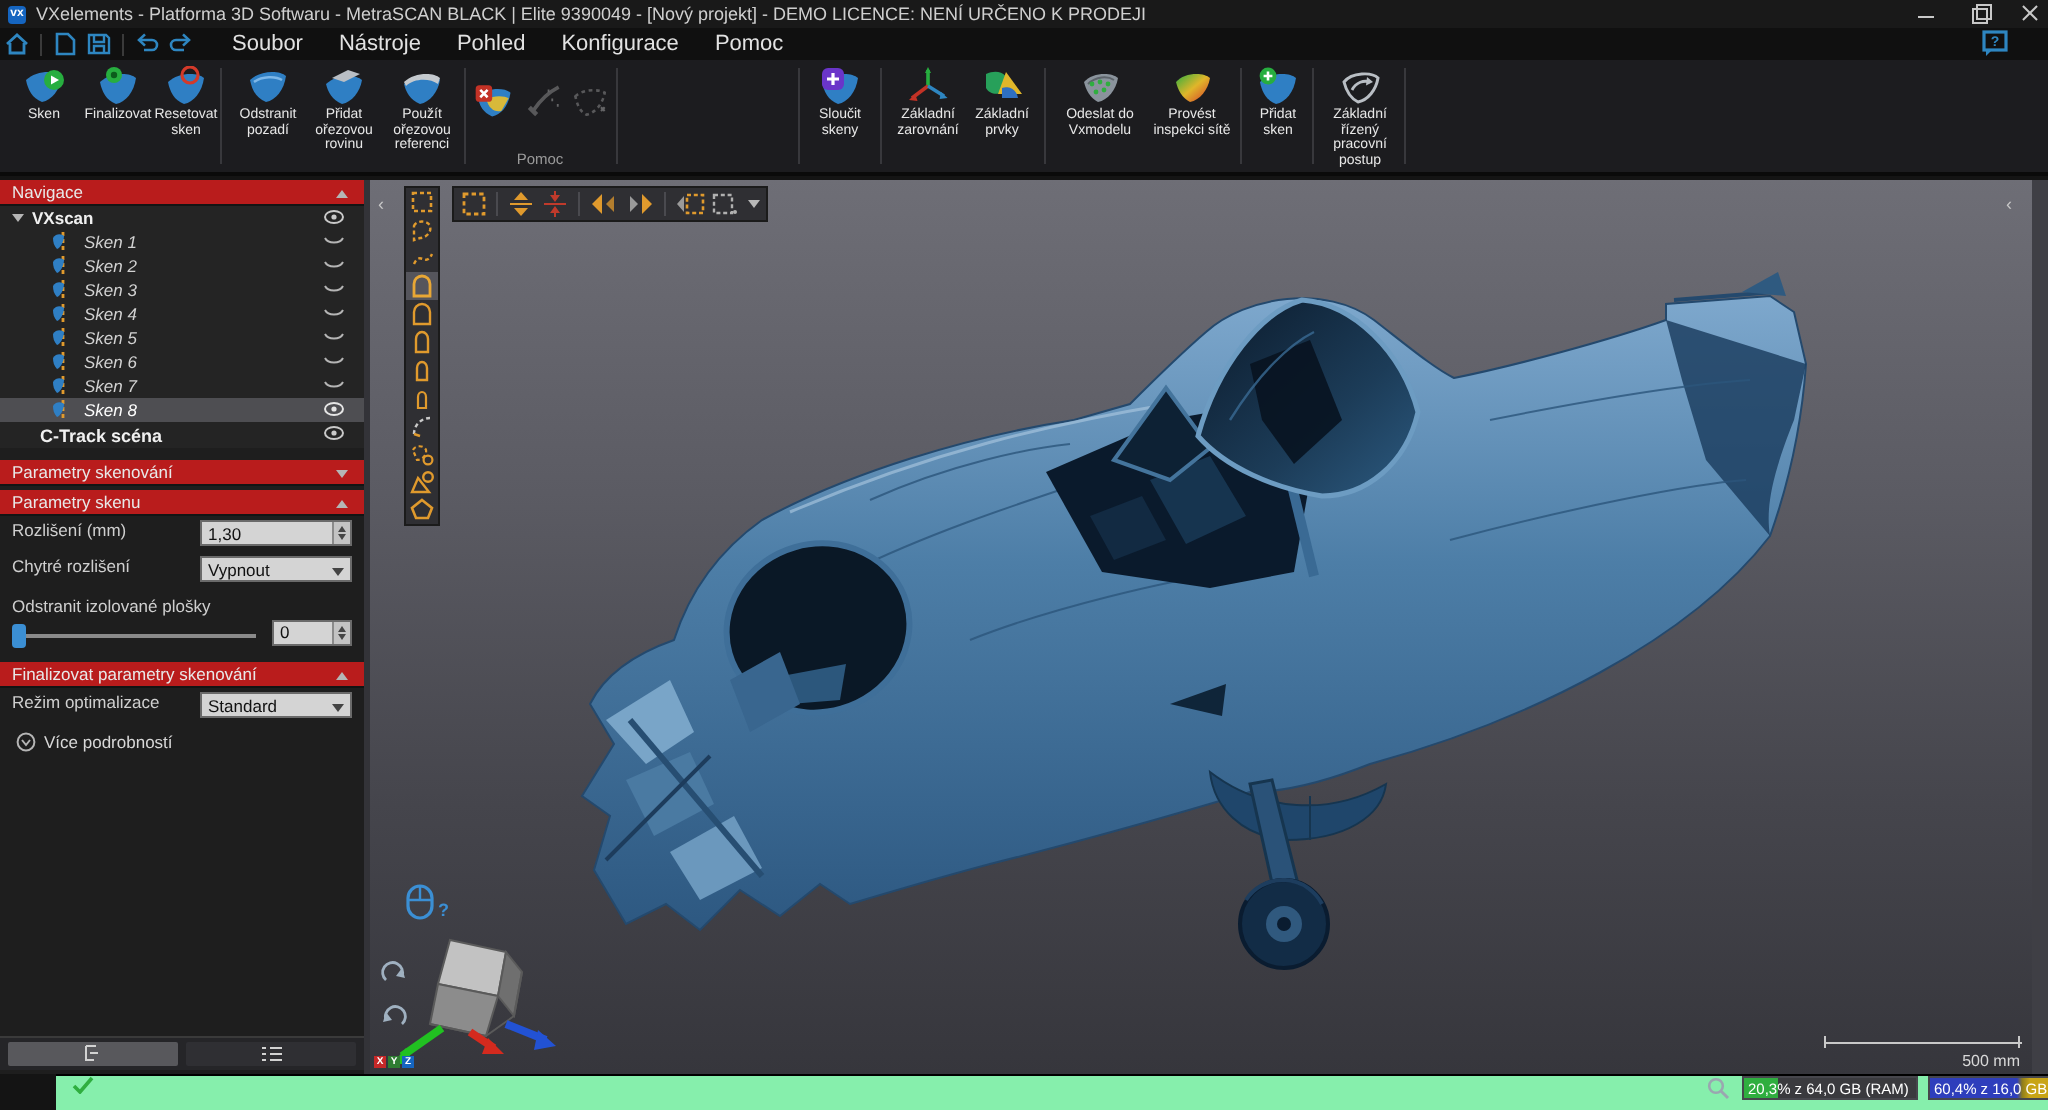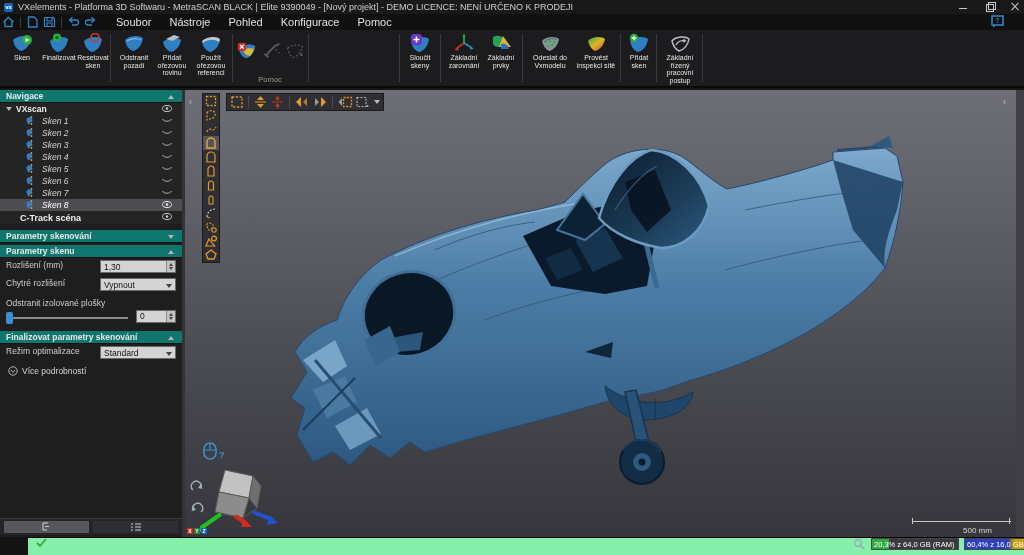--- a/index.html
+++ b/index.html
@@ -35,22 +35,22 @@
   .rbtn { position:absolute; display:flex; flex-direction:column; align-items:center; gap:1px;
     color:#e8e8e8; font-size:7px; line-height:7.5px; text-align:center; cursor:default; }
   .rbtn svg { flex:none; }
   .glabel { position:absolute; bottom:2px; width:100%; text-align:center; color:#9a9a9a; font-size:7.5px; }
   .dim { opacity:.38; }
   #mult4x { position:absolute; left:2px; top:26px; color:#d8d8d8; font-size:8px; display:flex; align-items:center; gap:4px; }
   .caret-down { width:0; height:0; border-left:3px solid transparent; border-right:3px solid transparent; border-top:4px solid #b8b8b8; }
 
   
   #sidebar { left:0; top:90px; width:185px; height:447px; background:#1e1e1e; color:#d8d8d8; font-size:8.5px; }
-  .panel-header { position:relative; width:182px; background:#0f766e; height:13px; line-height:13px;
-    font-weight:bold; color:#e8e8e8; padding-left:6px; border-bottom:1px solid #141414; }
+  .panel-header { position:relative; width:182px; background:#b91c1c; height:13px; line-height:13px;
+    font-weight:normal; color:#e8e8e8; padding-left:6px; border-bottom:1px solid #141414; }
   .panel-header .chev { position:absolute; right:8px; top:5px; }
   .chev { width:0; height:0; border-left:3px solid transparent; border-right:3px solid transparent; }
   .chev.up { border-bottom:4px solid #b5b5b5; } .chev.down { border-top:4px solid #b5b5b5; }
   #tree { width:182px; background:#242424; }
   .tree-row { position:relative; height:12px; display:flex; align-items:center; }
   .tree-row .exp { margin:0 4px 0 6px; }
   .tree-row.root { font-weight:bold; color:#f0f0f0; }
   .scan-row { padding-left:26px; font-style:italic; color:#d2d2d2; }
   .scan-row.sel { background:#4e4e52; color:#fff; }
   .scan-ic { margin-right:5px; }
@@ -87,21 +87,21 @@
   #vtoolbar { position:absolute; left:17px; top:3px; width:18px; background:#2f2f33; border:1px solid #1b1b1b;
     display:flex; flex-direction:column; }
   .vtool { width:16px; height:14px; display:flex; align-items:center; justify-content:center; }
   .vtool.sel { background:#55555c; }
   #htoolbar { position:absolute; left:41px; top:3px; height:18px; background:#2f2f33; border:1px solid #1b1b1b;
     display:flex; align-items:center; padding:0 3px; gap:2px; }
   .hsep { width:1px; height:12px; background:#4a4a4f; margin:0 2px; }
   #scalebar { position:absolute; left:727px; top:428px; width:98px; height:6px;
     border-left:1px solid #c9c9c9; border-right:1px solid #c9c9c9; }
   #scalebar::after { content:""; position:absolute; left:0; top:3px; width:98px; height:1px; background:#c9c9c9; }
-  #scale-label { position:absolute; left:760px; top:436px; width:65px; text-align:center; color:#d8d8d8; font-size:8px; }
+  #scale-label { position:absolute; left:760px; top:436px; width:65px; text-align:right; color:#d8d8d8; font-size:8px; }
   #axis-labels { position:absolute; left:2px; top:438px; display:flex; gap:1px; }
   .axl { width:6px; height:6px; font-size:5px; line-height:6px; text-align:center; color:#fff; font-weight:bold; }
 
   
   #statusbar { left:0; top:537px; width:1024px; height:18px; background:#86efac; border-top:1px solid #000;
     display:flex; align-items:flex-start;margin-left:28px; }
   .gauge { position:relative; height:12px; border:1px solid #46464c; font-size:7.5px; color:#fff;
     display:flex; align-items:center; overflow:hidden; white-space:nowrap; }
   .gauge .fill { position:absolute; left:0; top:0; bottom:0; }
   .gauge span { position:relative; padding-left:2px; }

